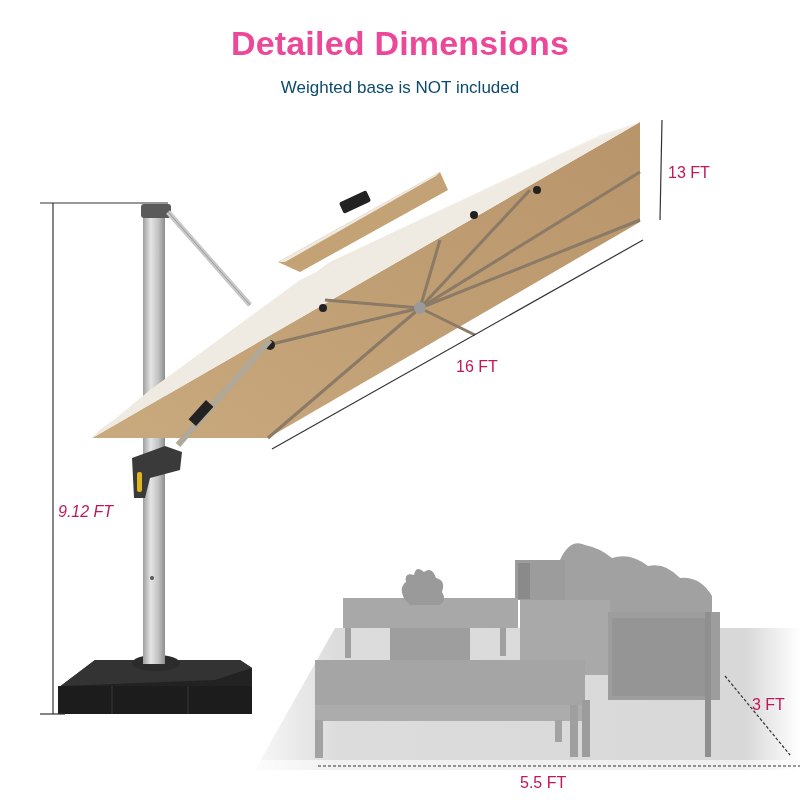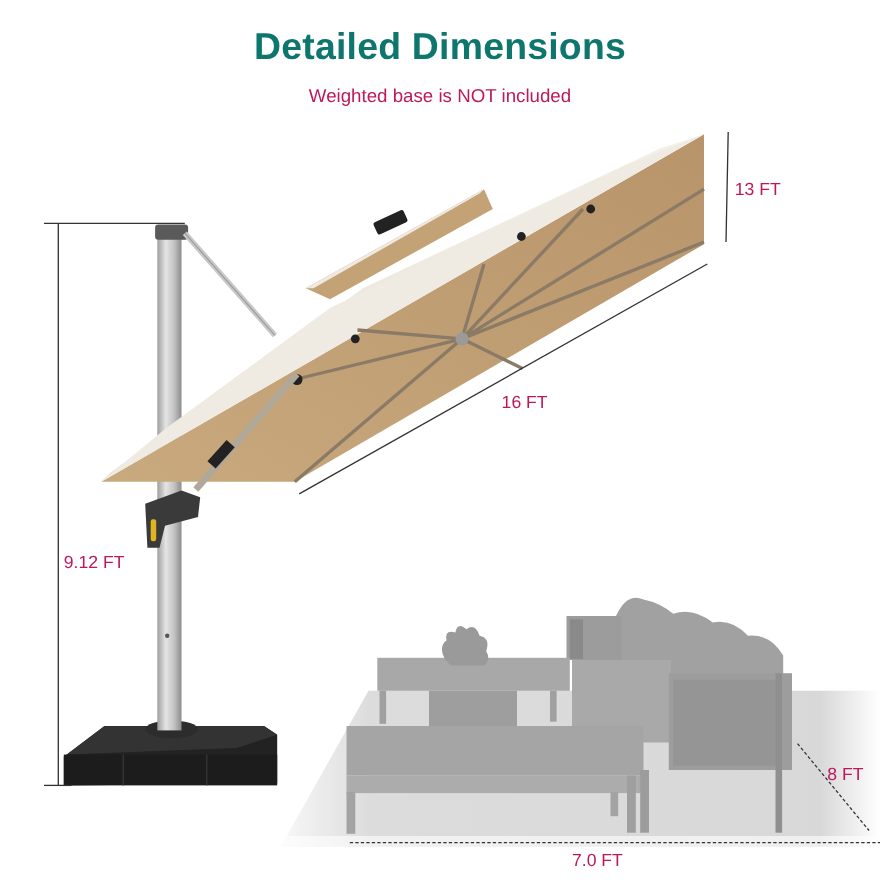--- a/index.html
+++ b/index.html
@@ -1,18 +1,18 @@
 <!DOCTYPE html>
 <html><head>
   <meta charset="utf-8">
   <style>
     html, body { margin: 0; padding: 0; background: #ffffff; }
     body { width: 800px; height: 800px; position: relative; overflow: hidden; font-family: "Liberation Sans", sans-serif; }
-    .title { position: absolute; left: 0; width: 800px; top: 24px; text-align: center; font-weight: bold; font-size: 34px; color: #0f766e; letter-spacing: 0.2px; }
-    .subtitle { position: absolute; left: 0; width: 800px; top: 78px; text-align: center; font-size: 17px; color: #be185d; }
+    .title { position: absolute; left: 0; width: 800px; top: 24px; text-align: center; font-weight: bold; font-size: 34px; color: #ec4899; letter-spacing: 0.2px; }
+    .subtitle { position: absolute; left: 0; width: 800px; top: 78px; text-align: center; font-size: 17px; color: #0c4a6e; }
     .label { position: absolute; font-size: 16px; color: #be185d; white-space: nowrap; }
     svg.stage { position: absolute; left: 0; top: 0; }
   </style>
 </head>
 <body>
 
 <div class="title">Detailed Dimensions</div>
 <div class="subtitle">Weighted base is NOT included</div>
 
 <svg class="stage" width="800" height="800" viewBox="0 0 800 800">
@@ -128,15 +128,15 @@
     <line x1="40" y1="714" x2="65" y2="714"></line>
     <line x1="662" y1="120" x2="660" y2="220"></line>
     <line x1="272" y1="449" x2="643" y2="240"></line>
     <line x1="318" y1="766" x2="800" y2="766" stroke-dasharray="3,2"></line>
     <line x1="725" y1="676" x2="790" y2="755" stroke-dasharray="3,2"></line>
   </g>
 </svg>
 
 <div class="label" style="left:668px; top:164px;">13 FT</div>
 <div class="label" style="left:456px; top:358px;">16 FT</div>
-<div class="label" style="left:58px; top:503px;">9.12 FT</div>
-<div class="label" style="left:752px; top:696px;">8 FT</div>
-<div class="label" style="left:520px; top:774px;">7.0 FT</div>
+<div class="label" style="left:58px; top:503px;font-style:italic;">9.12 FT</div>
+<div class="label" style="left:752px; top:696px;">3 FT</div>
+<div class="label" style="left:520px; top:774px;">5.5 FT</div>
 
 </body></html>

